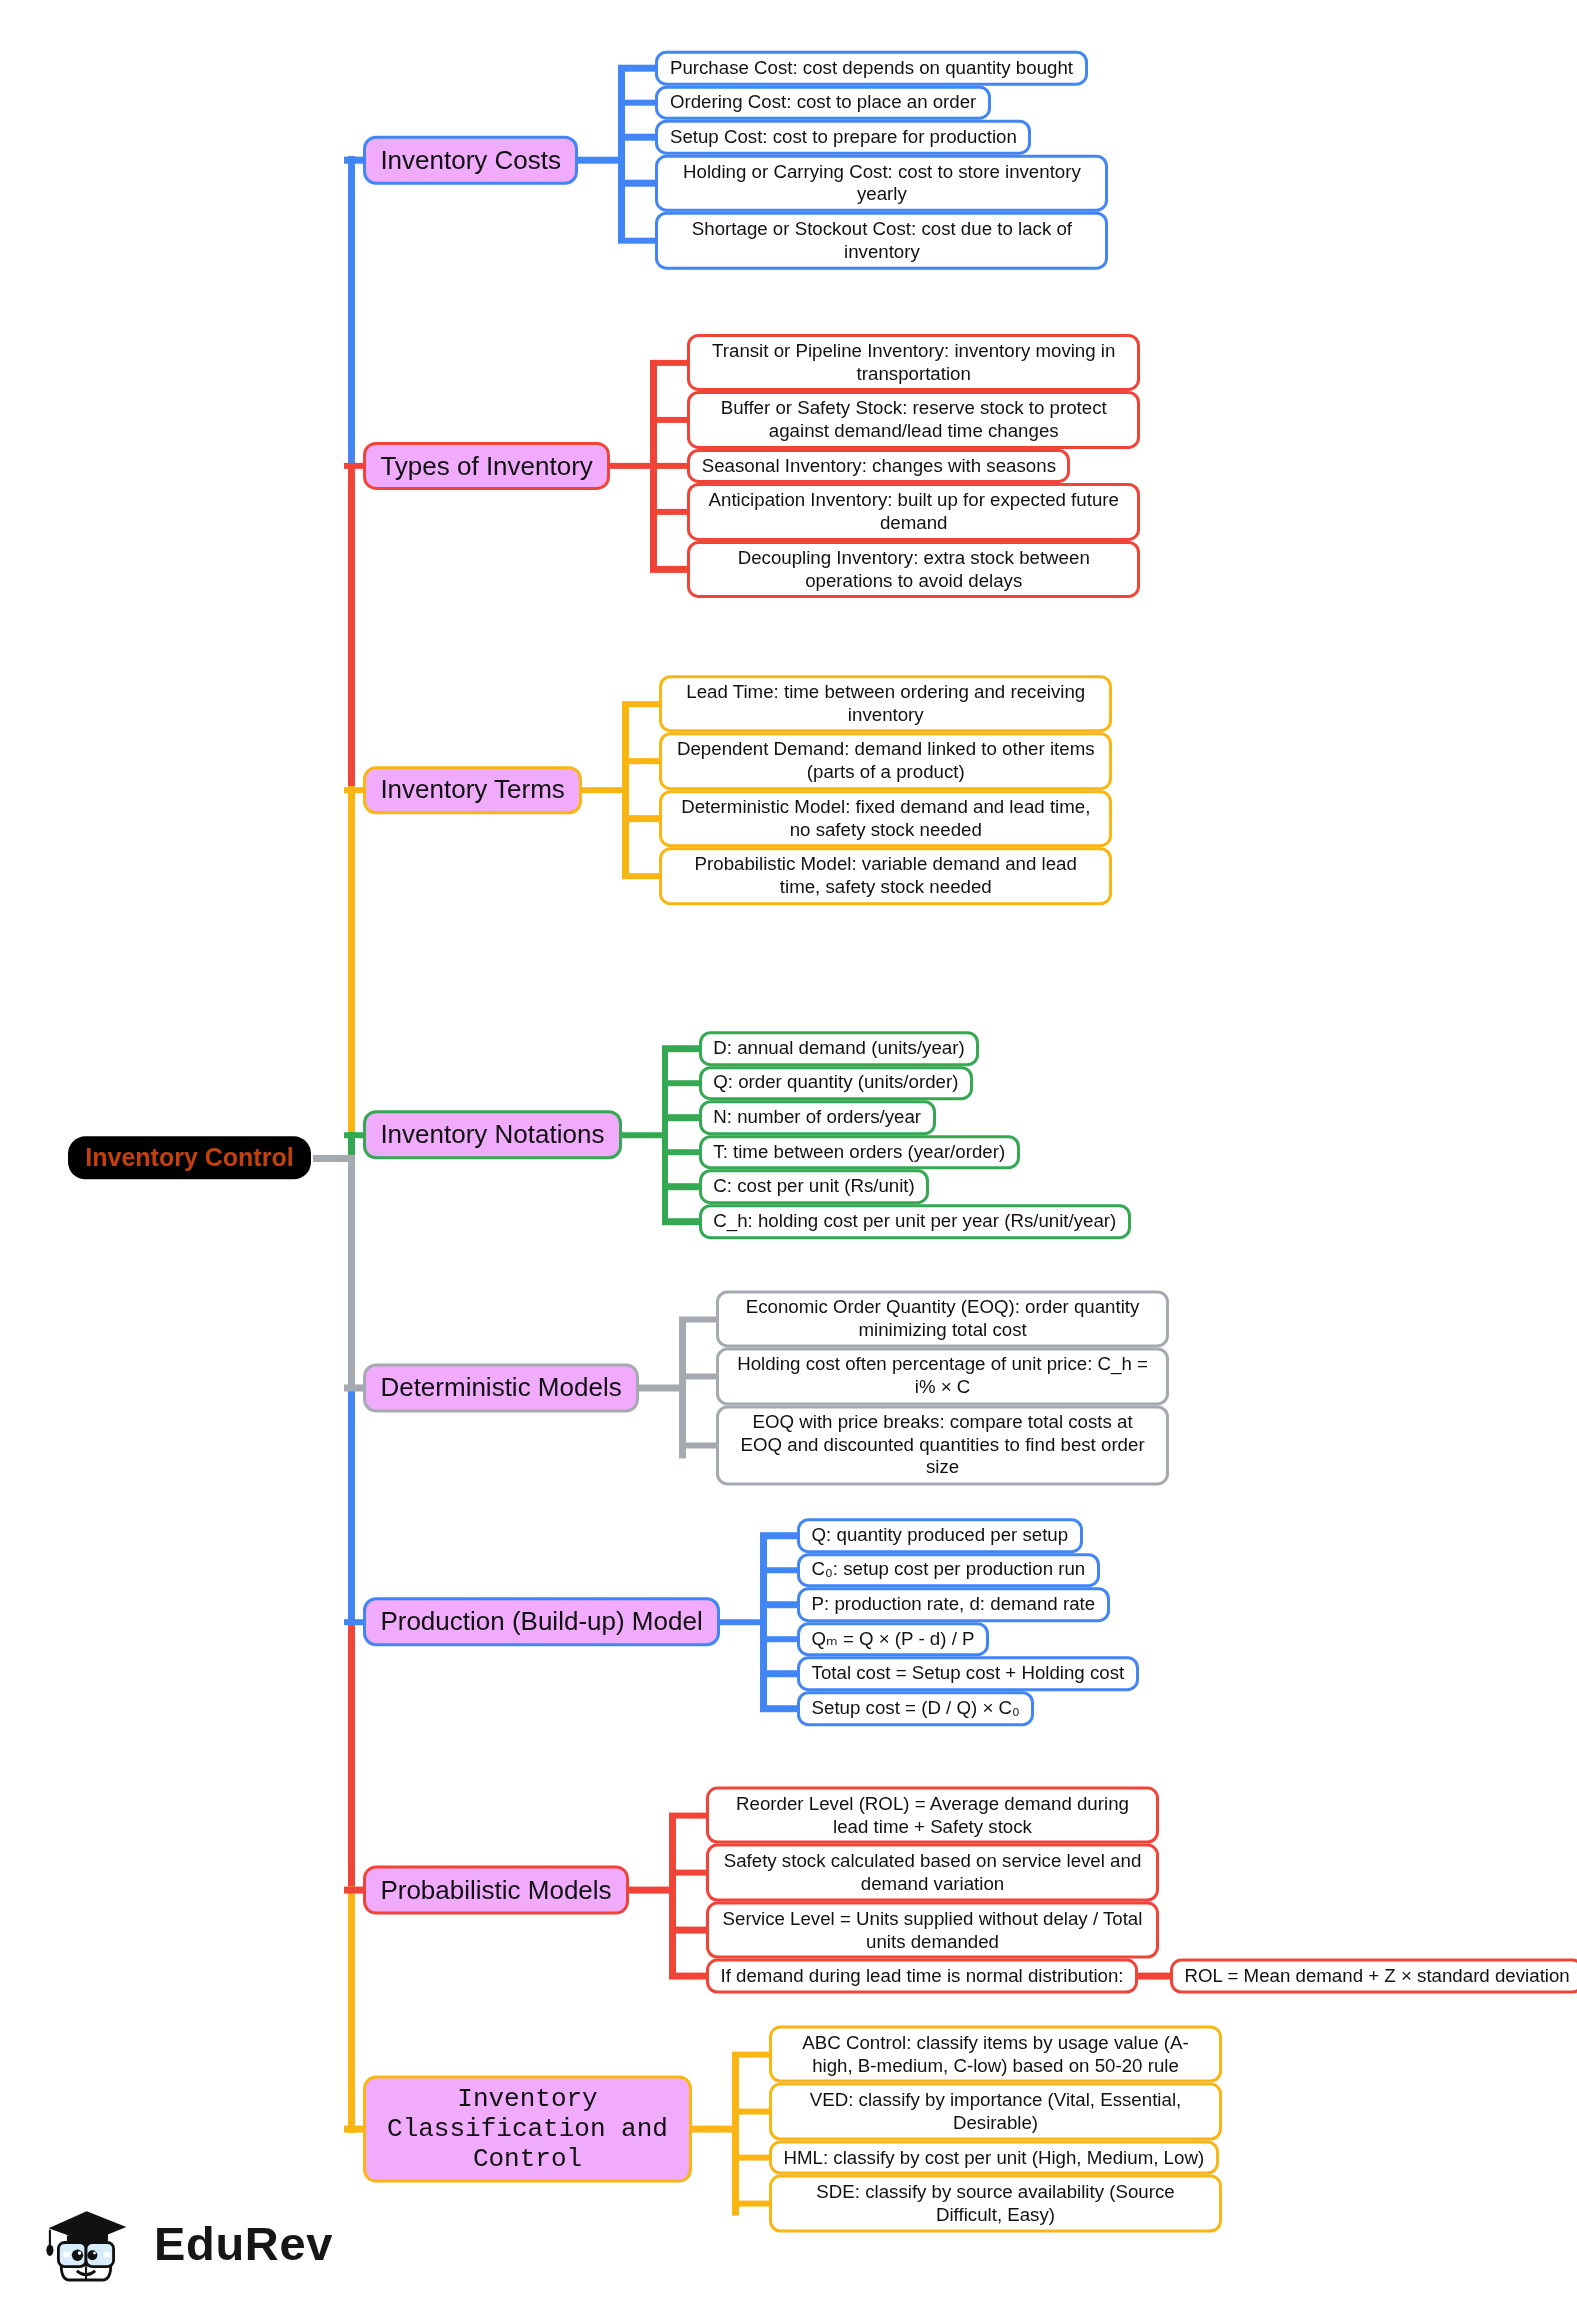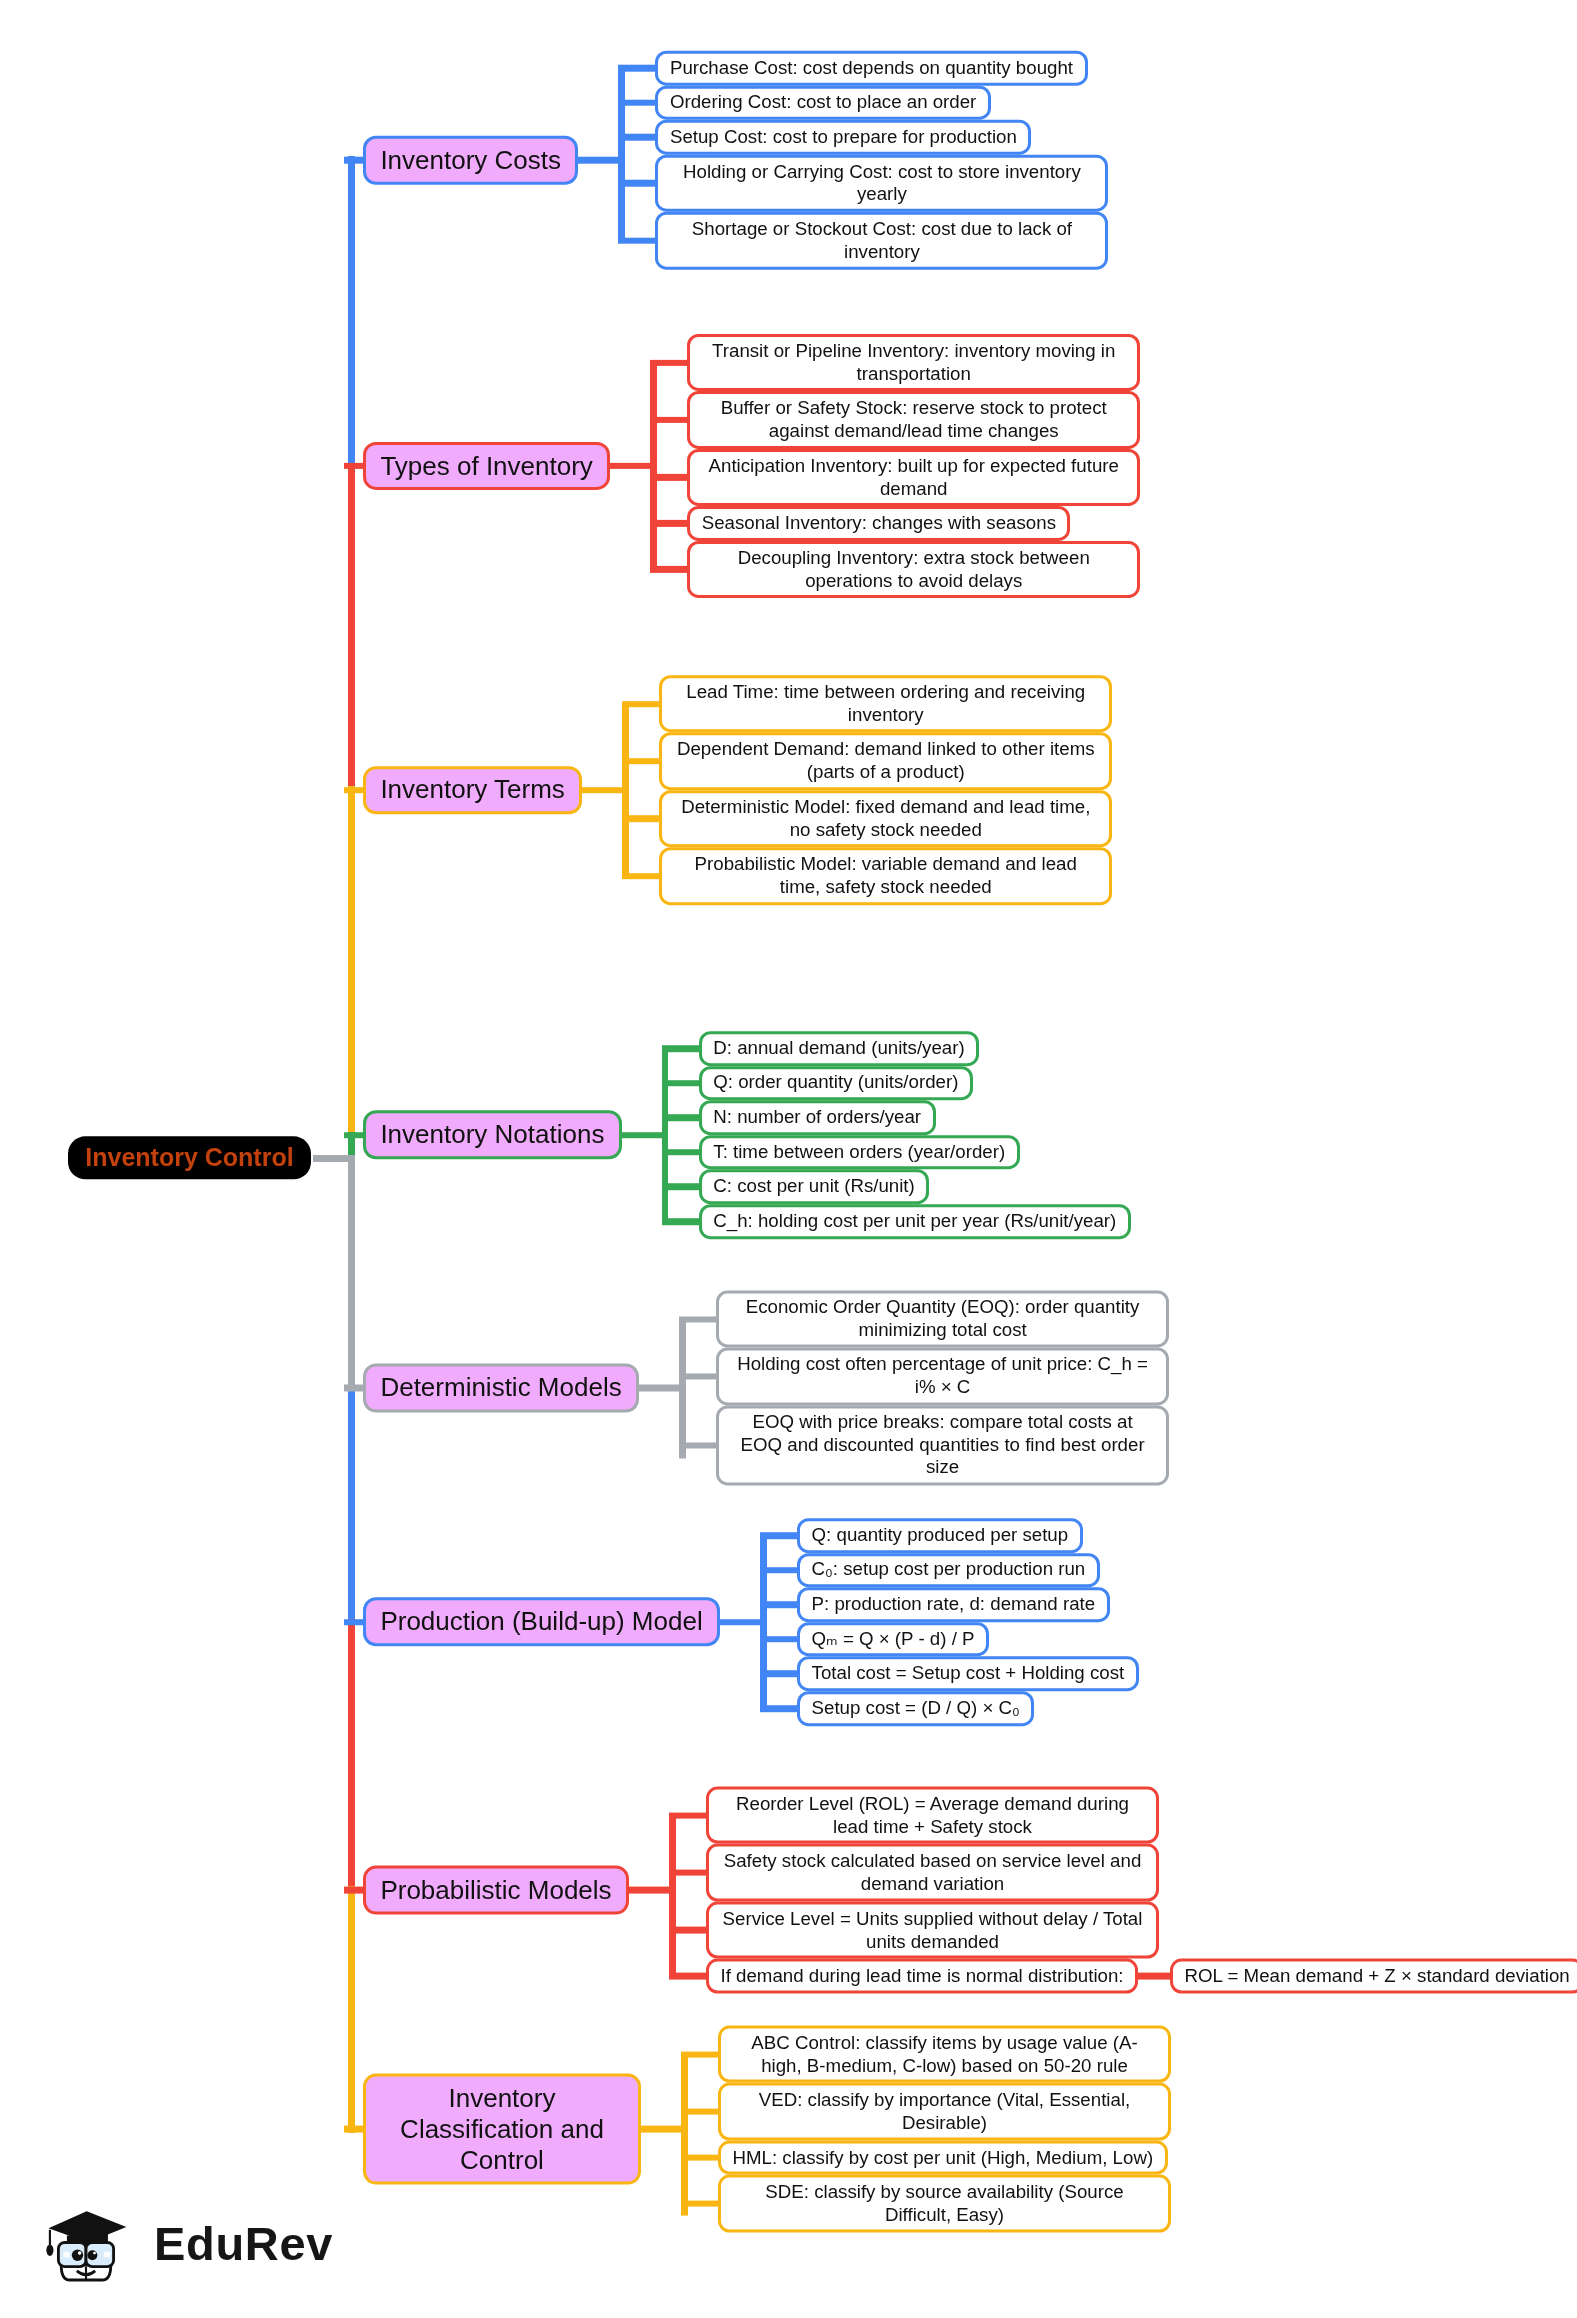--- a/index.html
+++ b/index.html
@@ -78,21 +78,21 @@
   .blabel {
     border: 3.6px solid var(--c);
     border-radius: 13px;
     background: #f0abfc;
     padding: 5.8px 14.4px;
     font-size: 26px;
     white-space: nowrap;
     flex: 0 0 auto;
     text-align: center;
   }
-  .b8 .blabel { white-space: normal; width: 278px; }
+  .b8 .blabel { white-space: normal; width: 329px; font-family: Liberation Mono, monospace; }
 
   .link {
     width: 40px; height: 6.5px;
     background: var(--c);
     flex: 0 0 auto;
   }
 
   .children {
     display: flex;
     flex-direction: column;
@@ -198,24 +198,24 @@
   <div class="blabel">Types of Inventory</div>
   <div class="link"></div>
   <div class="children tfix bfix">
     <div class="crow">
         <div class="node">Transit or Pipeline Inventory: inventory moving in transportation</div>
       </div>
     <div class="crow">
         <div class="node">Buffer or Safety Stock: reserve stock to protect against demand/lead time changes</div>
       </div>
     <div class="crow">
+        <div class="node">Seasonal Inventory: changes with seasons</div>
+      </div>
+    <div class="crow">
         <div class="node">Anticipation Inventory: built up for expected future demand</div>
-      </div>
-    <div class="crow">
-        <div class="node">Seasonal Inventory: changes with seasons</div>
       </div>
     <div class="crow">
         <div class="node">Decoupling Inventory: extra stock between operations to avoid delays</div>
       </div>
   </div>
 </div>
 
 <div class="branch b3" style="--c: #F9B511;">
   <div class="blabel">Inventory Terms</div>
   <div class="link"></div>

